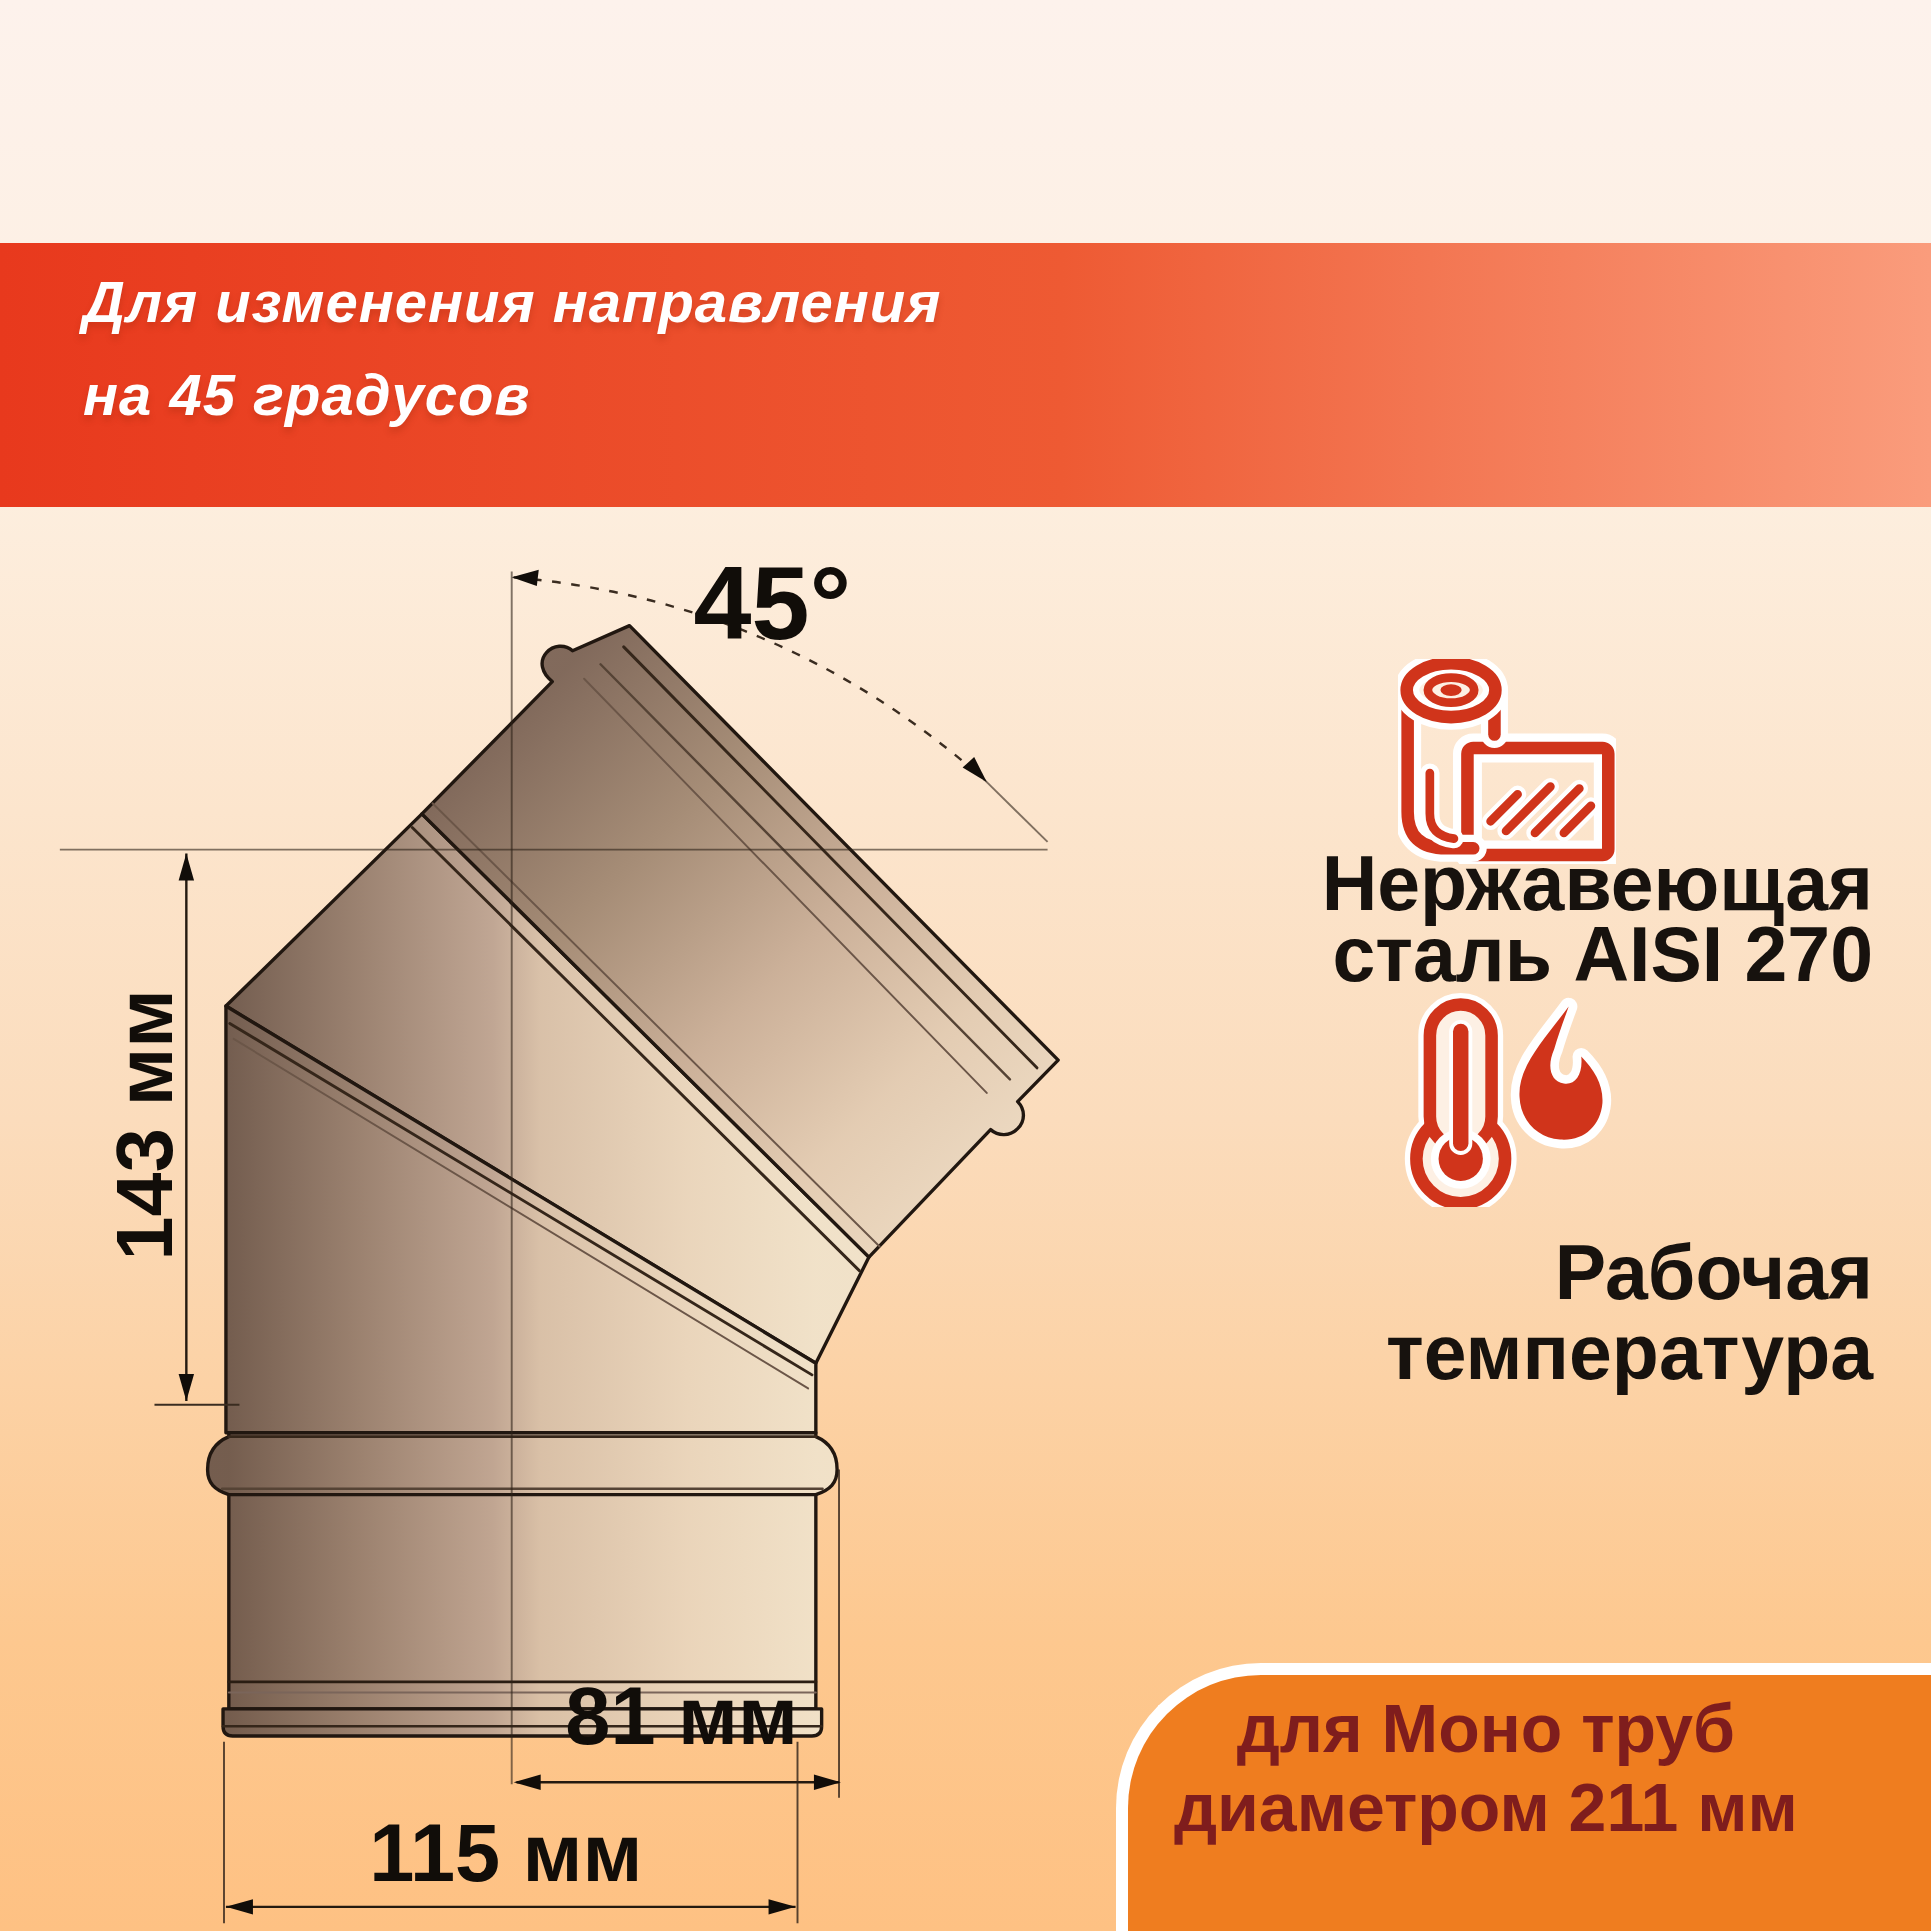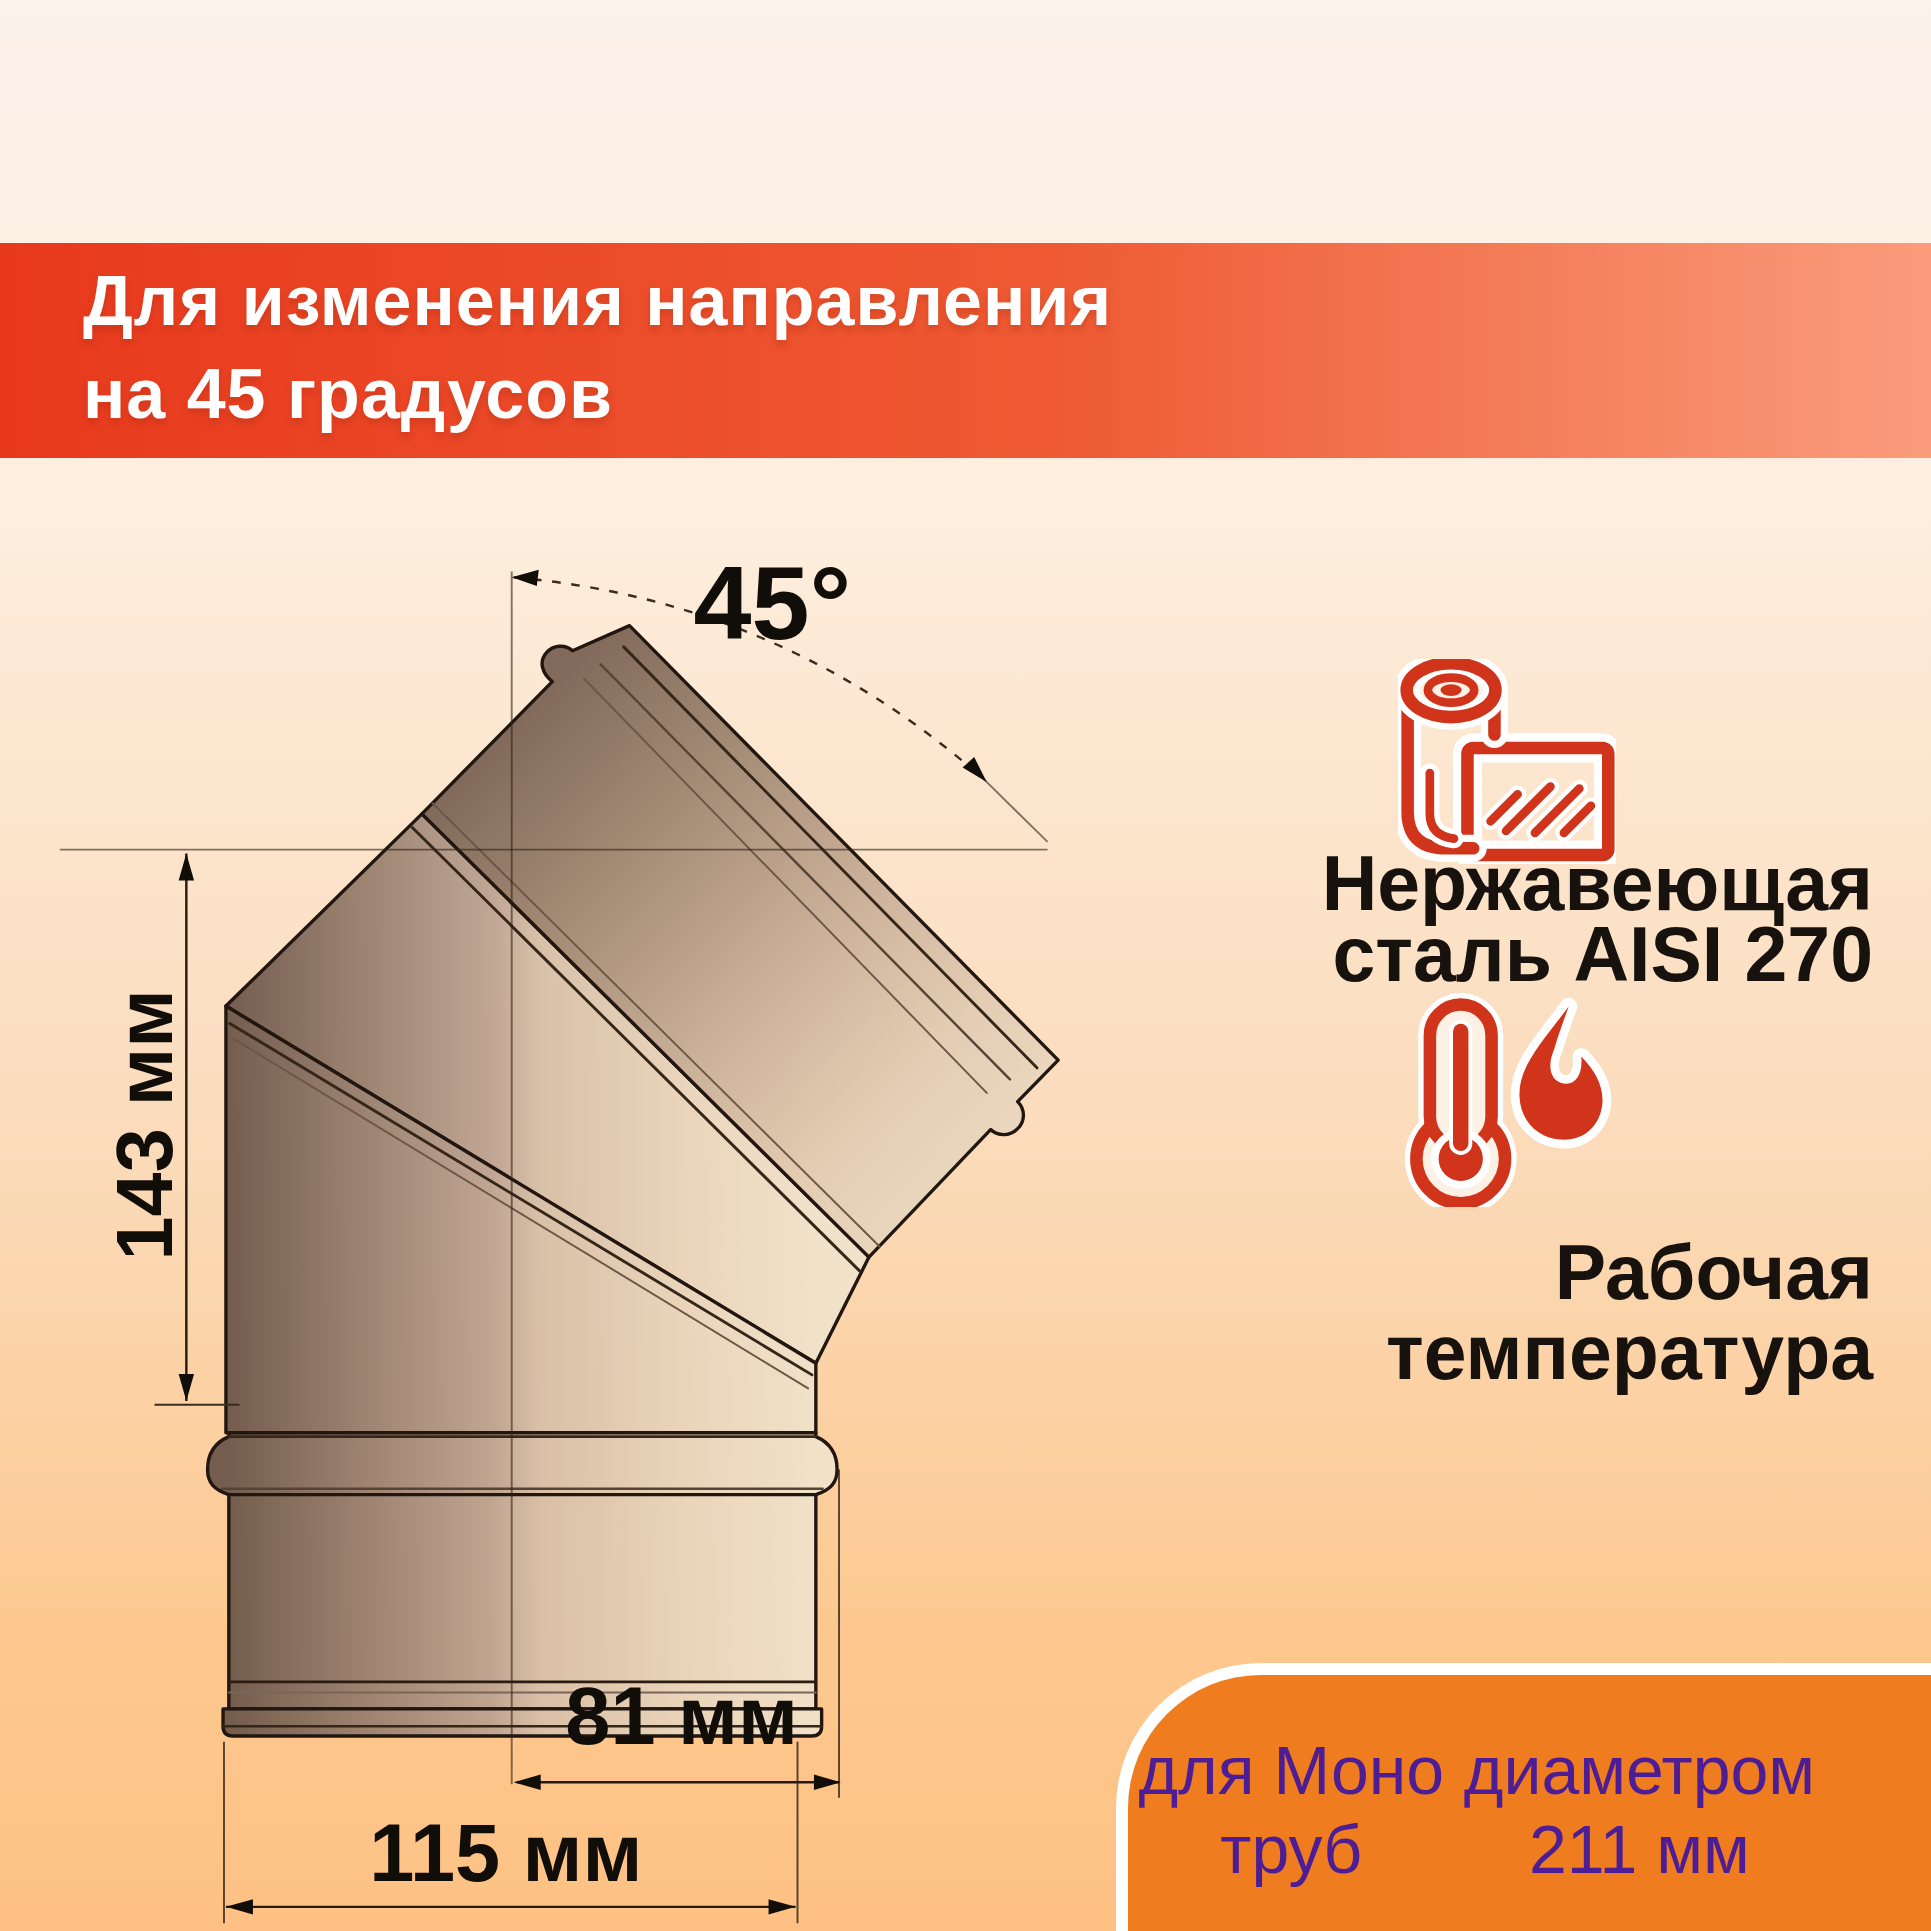--- a/index.html
+++ b/index.html
@@ -2,43 +2,44 @@
 <html><head>
 <meta charset="utf-8">
 <style>
   html,body{margin:0;padding:0;background:#888;}
   .page{
     position:relative;width:1931px;height:1931px;overflow:hidden;
     font-family:"Liberation Sans","DejaVu Sans",sans-serif;
     background:linear-gradient(180deg,#fdf2ec 0%,#fdeede 26%,#fbdcbc 58%,#fdc88f 85%,#fec183 100%);
   }
   .banner{
-    position:absolute;left:0;top:243px;width:1931px;height:215px;
+    position:absolute;left:0;top:243px;width:1931px;height:264px;
     background:linear-gradient(90deg,#e8391d 0%,#ee5a33 55%,#fa9c7c 100%);
-    color:#ffffff;font-weight:bold;font-size:70px;line-height:93px;
+    color:#ffffff;font-weight:bold;font-size:58px;line-height:93px;
     padding:11.6px 0 0 83px;box-sizing:border-box;letter-spacing:1px;
     text-shadow:0 4.8px 6.8px rgba(150,40,10,.28);
+    font-style:italic;
   }
   .diagram-svg{position:absolute;left:0;top:0;}
   .feature-text{
     position:absolute;left:1101px;width:772px;text-align:right;
     color:#17120e;font-weight:bold;letter-spacing:0px;
   }
   .ftext-1{top:848px;font-size:77px;line-height:71px;}
   .ftext-2{top:1232px;font-size:77px;line-height:80px;}
   .icon-svg{position:absolute;}
   .badge{
     position:absolute;left:1116px;top:1663px;right:0;bottom:0;
     background:#ef7d1f;
     border-top:12.6px solid #ffffff;border-left:12.6px solid #ffffff;
     border-top-left-radius:145px;
     box-sizing:border-box;
-    display:flex;align-items:center;justify-content:flex-start;
+    display:flex;flex-direction:column;align-items:center;justify-content:flex-start;
     padding:13.5px 97px 0 9.7px;
-    color:#4c1d95;font-weight:normal;font-size:68px;line-height:79px;text-align:center;
+    color:#7f1d1d;font-weight:bold;font-size:68px;line-height:79px;text-align:center;
   }
   .dim-text{font-weight:bold;fill:#110d09;}
 </style>
 </head>
 <body>
 
 <div class="page">
 
   <div class="banner">
     <div>Для изменения направления</div>

